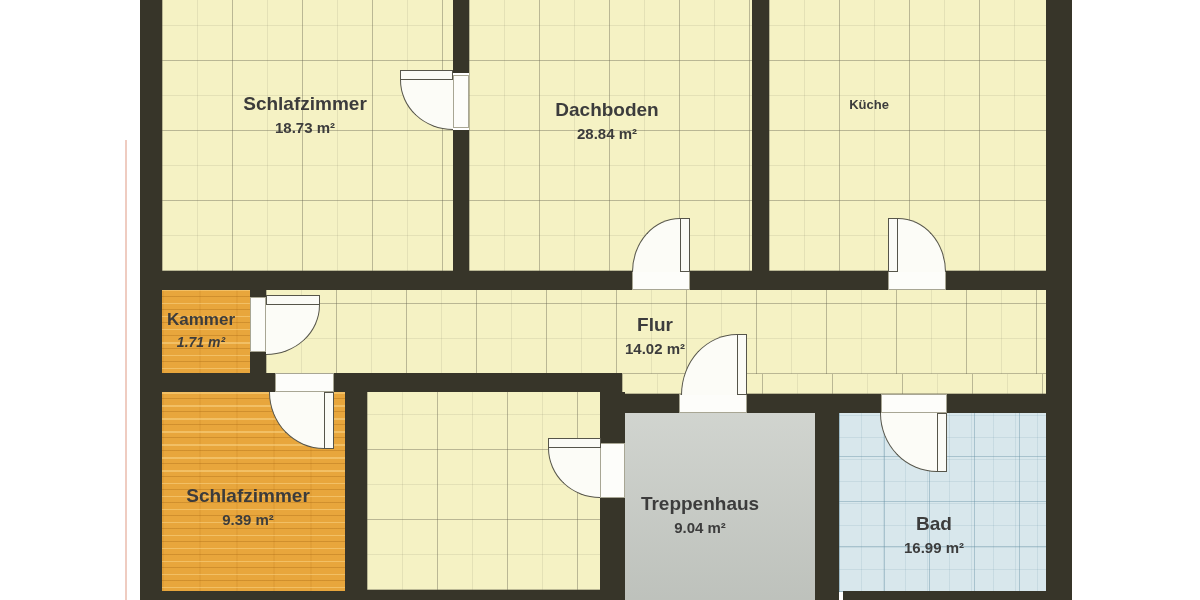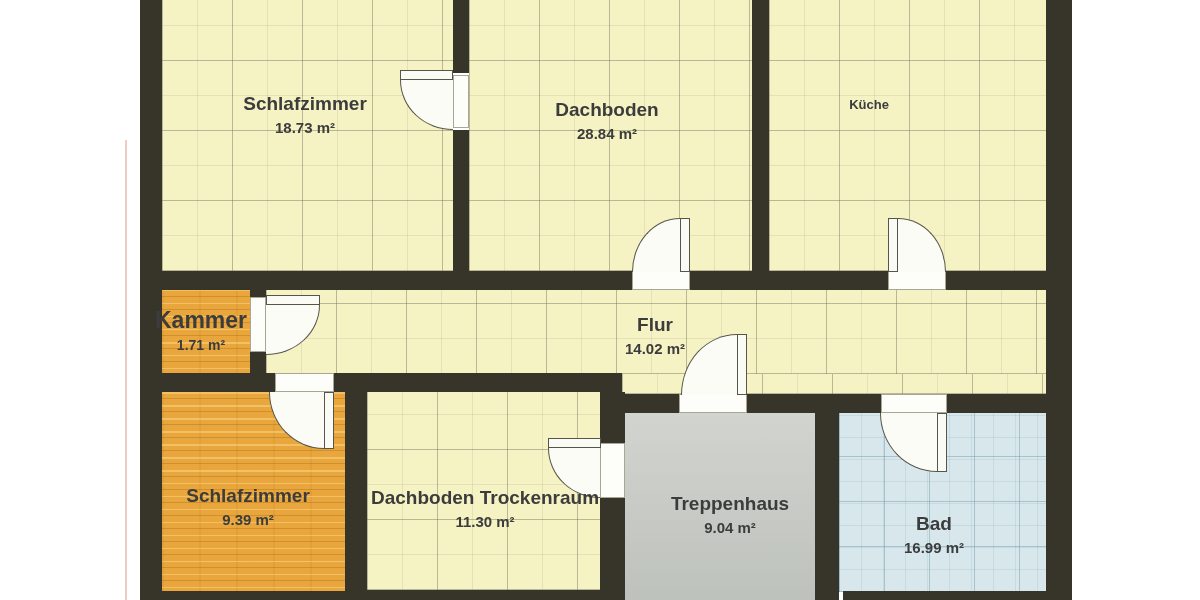--- a/index.html
+++ b/index.html
@@ -36,22 +36,22 @@
   .arc{position:absolute;background:#fcfcf7;z-index:6;box-sizing:border-box;}
   .arc.bl{border-bottom-left-radius:100% 100%;border-left:1.5px solid #56554a;border-bottom:1.5px solid #56554a;}
   .arc.br{border-bottom-right-radius:100% 100%;border-right:1.5px solid #56554a;border-bottom:1.5px solid #56554a;}
   .arc.tl{border-top-left-radius:100% 100%;border-left:1.5px solid #56554a;border-top:1.5px solid #56554a;}
   .arc.tr{border-top-right-radius:100% 100%;border-right:1.5px solid #56554a;border-top:1.5px solid #56554a;}
   .leaf{position:absolute;background:#fbfbf6;border:1px solid #56554a;z-index:7;box-sizing:border-box;}
   .room-label{position:absolute;transform:translate(-50%,-50%);text-align:center;color:#3c3c3c;
     z-index:8;white-space:nowrap;line-height:1.15;}
   .room-name{font-size:19px;font-weight:700;display:block;}
   .room-area{font-size:15px;font-weight:700;display:block;margin-top:4px;}
-  .room-label.small .room-name{font-size:23px;}
-  .room-label.small .room-area{font-size:14px;}
+  .room-label.small .room-name{font-size:17px;}
+  .room-label.small .room-area{font-size:14px;font-style:italic;}
   .kueche-tag{position:absolute;transform:translate(-50%,-50%);font-size:13px;font-weight:700;
     color:#3c3c3c;z-index:8;}
   .artifact{position:absolute;z-index:9;}
 </style>
 </head>
 <body>
 
 <div id="stage">
 
   <div class="room floor-yellow" style="left:162px;top:0;width:291px;height:271px;"></div>
@@ -128,25 +128,21 @@
     <span class="room-area">1.71 m²</span>
   </div>
   <div class="room-label" style="left:655px;top:336px;">
     <span class="room-name">Flur</span>
     <span class="room-area">14.02 m²</span>
   </div>
   <div class="room-label" style="left:248px;top:507px;">
     <span class="room-name">Schlafzimmer</span>
     <span class="room-area">9.39 m²</span>
   </div>
-  <div class="room-label" style="left:485px;top:509px;">
-    <span class="room-name">Dachboden Trockenraum</span>
-    <span class="room-area">11.30 m²</span>
-  </div>
-  <div class="room-label" style="left:730px;top:515px;">
+  <div class="room-label" style="left:700px;top:515px;">
     <span class="room-name">Treppenhaus</span>
     <span class="room-area">9.04 m²</span>
   </div>
   <div class="room-label" style="left:934px;top:519px;margin-top:16px;">
     <span class="room-name">Bad</span>
     <span class="room-area">16.99 m²</span>
   </div>
 
   <div class="artifact" style="left:125px;top:140px;width:2px;height:460px;background:rgba(226,162,142,0.55);"></div>
 </div>

